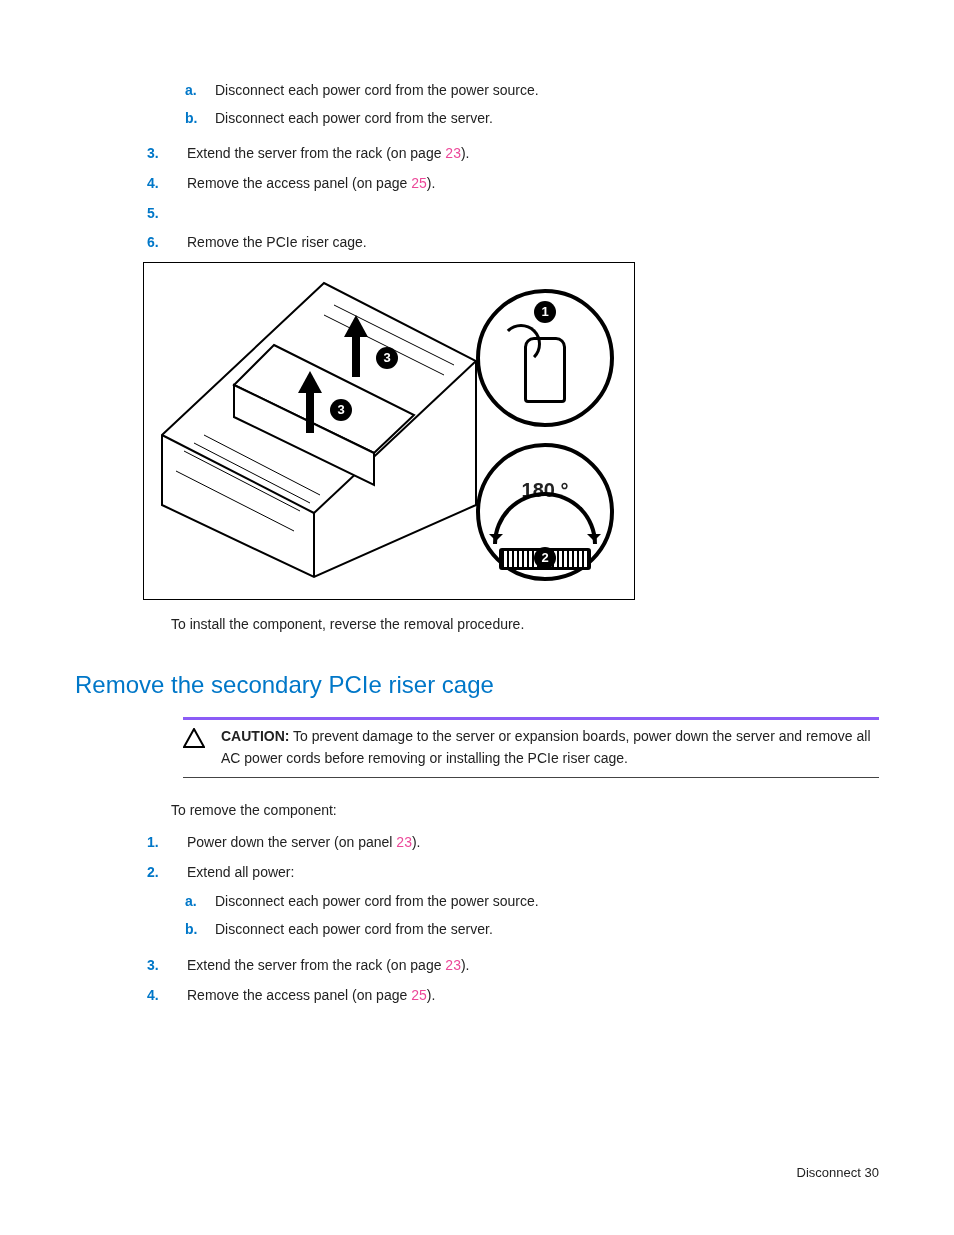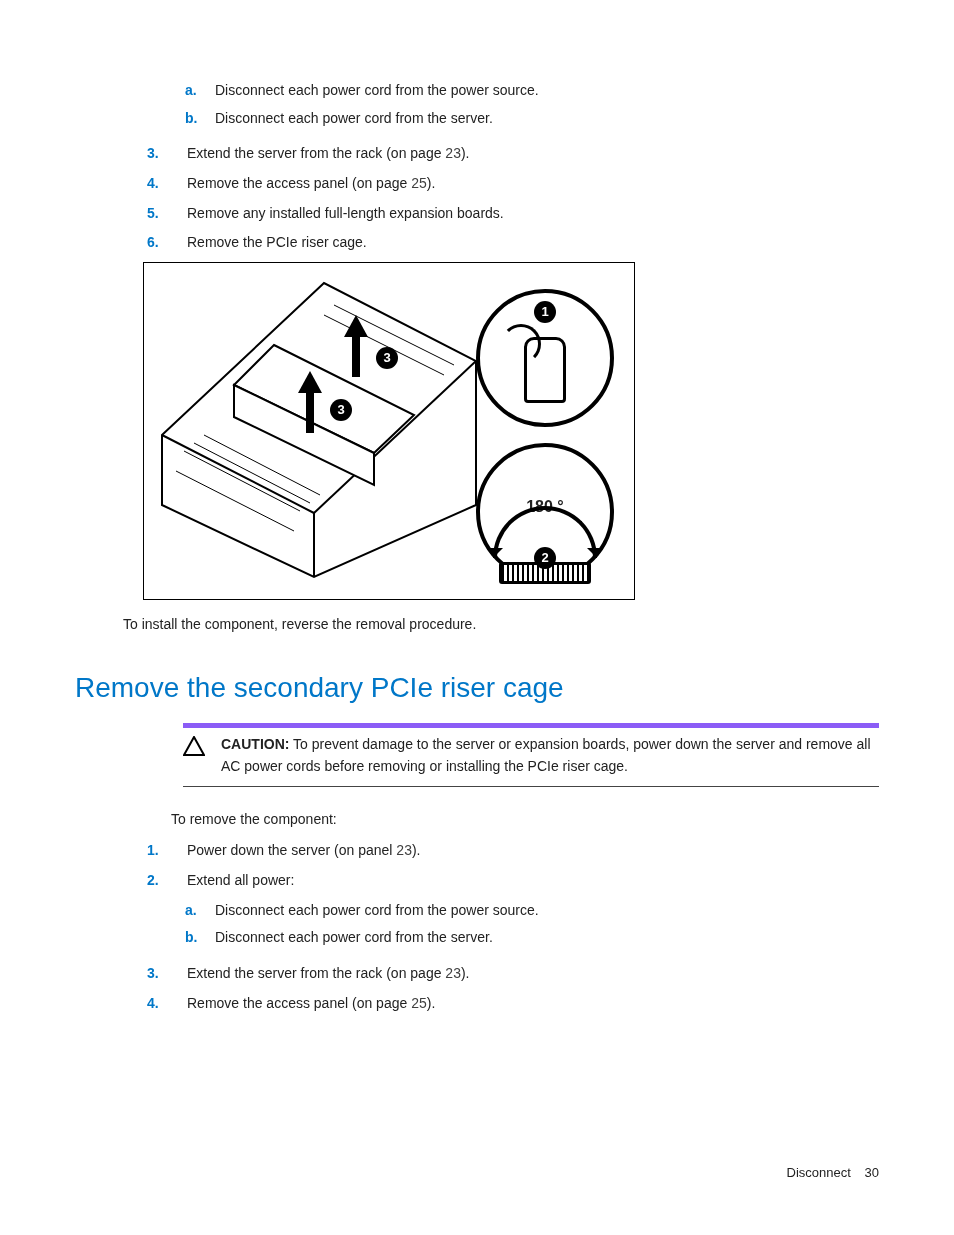--- a/index.html
+++ b/index.html
@@ -35,48 +35,48 @@
     display: flex;
     margin-bottom: 8px;
   }
   .numlist-item .marker {
     color: #0077c8;
     font-weight: bold;
     width: 40px;
     flex-shrink: 0;
   }
   .pageref {
-    color: #404040;
+    color: #ec4899;
     margin-top: 7px;
   }
   .diagram {
     margin: 6px 0 14px 68px;
     width: 490px;
     height: 336px;
     border: 1px solid #000;
     position: relative;
     background: #fff;
     overflow: hidden;
   }
   .post-text {
-    margin-left: 48px;
+    margin-left: 96px;
     margin-top: 14px;
     margin-bottom: 30px;
   }
   h1.heading {
     font-family: Arial, Helvetica, sans-serif;
     font-weight: normal;
     color: #0077c8;
-    font-size: 28px;
+    font-size: 24px;
     margin: 4px 0 14px 0;
   }
   .caution-block {
     margin-left: 108px;
     display: flex;
-    border-top: 5px solid #8b5cf6;
+    border-top: 3px solid #8b5cf6;
     border-bottom: 1px solid #444;
     padding: 6px 0 8px 0;
     margin-bottom: 22px;
   }
   .caution-icon {
     width: 38px;
     flex-shrink: 0;
     padding-top: 2px;
   }
   .caution-text b {
@@ -86,21 +86,20 @@
     margin-left: 96px;
     margin-bottom: 10px;
   }
   .footer {
     position: absolute;
     bottom: 52px;
     right: 75px;
     font-size: 13px;
   }
   .footer .pnum {
-    margin-left: 10px;
   }
 
   
   .server-iso {
     position:absolute;
     left:10px; top:12px;
     width:330px; height:310px;
   }
   .circ {
     position:absolute;
@@ -132,22 +131,22 @@
   .screw::after{
     content:"";
     position:absolute; left:-26px; top:-16px;
     width:34px; height:34px;
     border:3px solid #000;
     border-left-color:transparent;
     border-bottom-color:transparent;
     border-radius:50%;
   }
   .deg180 {
-    font-weight:bold; font-size:16px;
-    margin-top:48px;
+    font-weight:bold; font-size:20px;
+    margin-top:28px;
   }
   .arc {
     width:96px; height:48px;
     border:4px solid #000;
     border-bottom:none;
     border-radius:60px 60px 0 0;
     margin:-14px auto 0 auto;
     position:relative;
   }
   .arc::before{
@@ -198,21 +197,20 @@
   <div class="numlist-item">
     <span class="marker">3.</span>
     <span><span>Extend the server from the rack (on page </span><span class="pageref">23</span><span>).</span></span>
   </div>
   <div class="numlist-item">
     <span class="marker">4.</span>
     <span><span>Remove the access panel (on page </span><span class="pageref">25</span><span>).</span></span>
   </div>
   <div class="numlist-item">
     <span class="marker">5.</span>
-    <span>Remove any installed full-length expansion boards.</span>
   </div>
   <div class="numlist-item">
     <span class="marker">6.</span>
     <span>Remove the PCIe riser cage.</span>
   </div>
 </div>
 
 <div class="diagram">
   <svg class="server-iso" viewBox="0 0 330 310">
     <g stroke="#000" stroke-width="2" fill="none">

